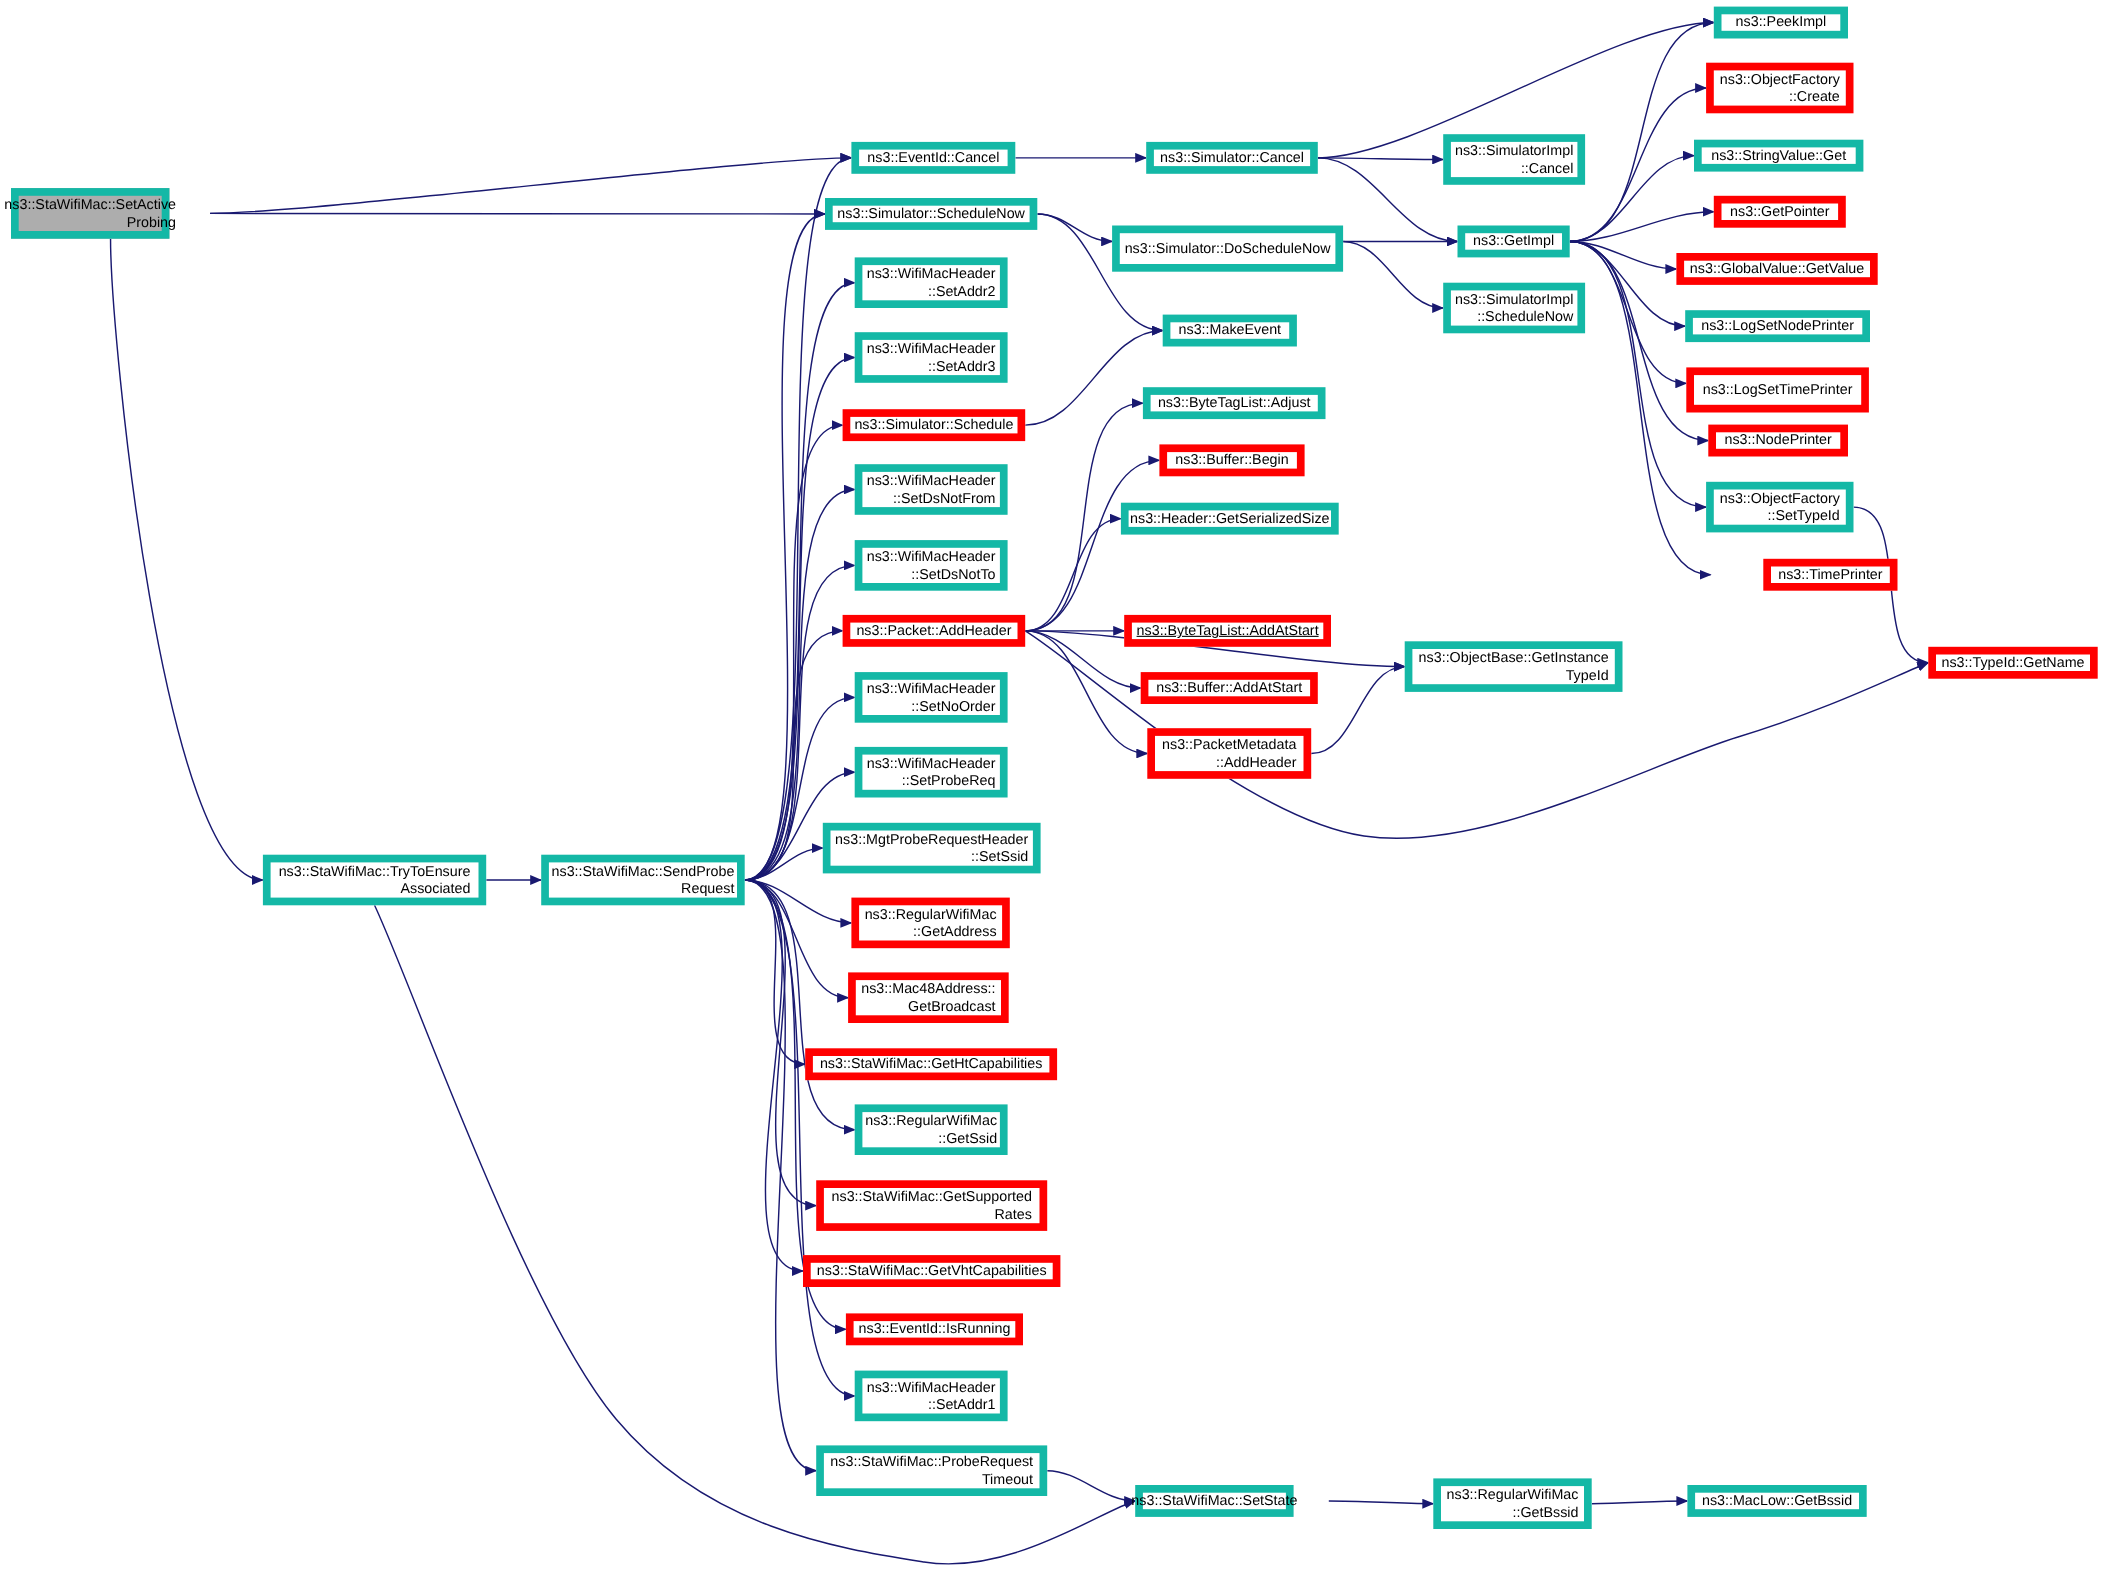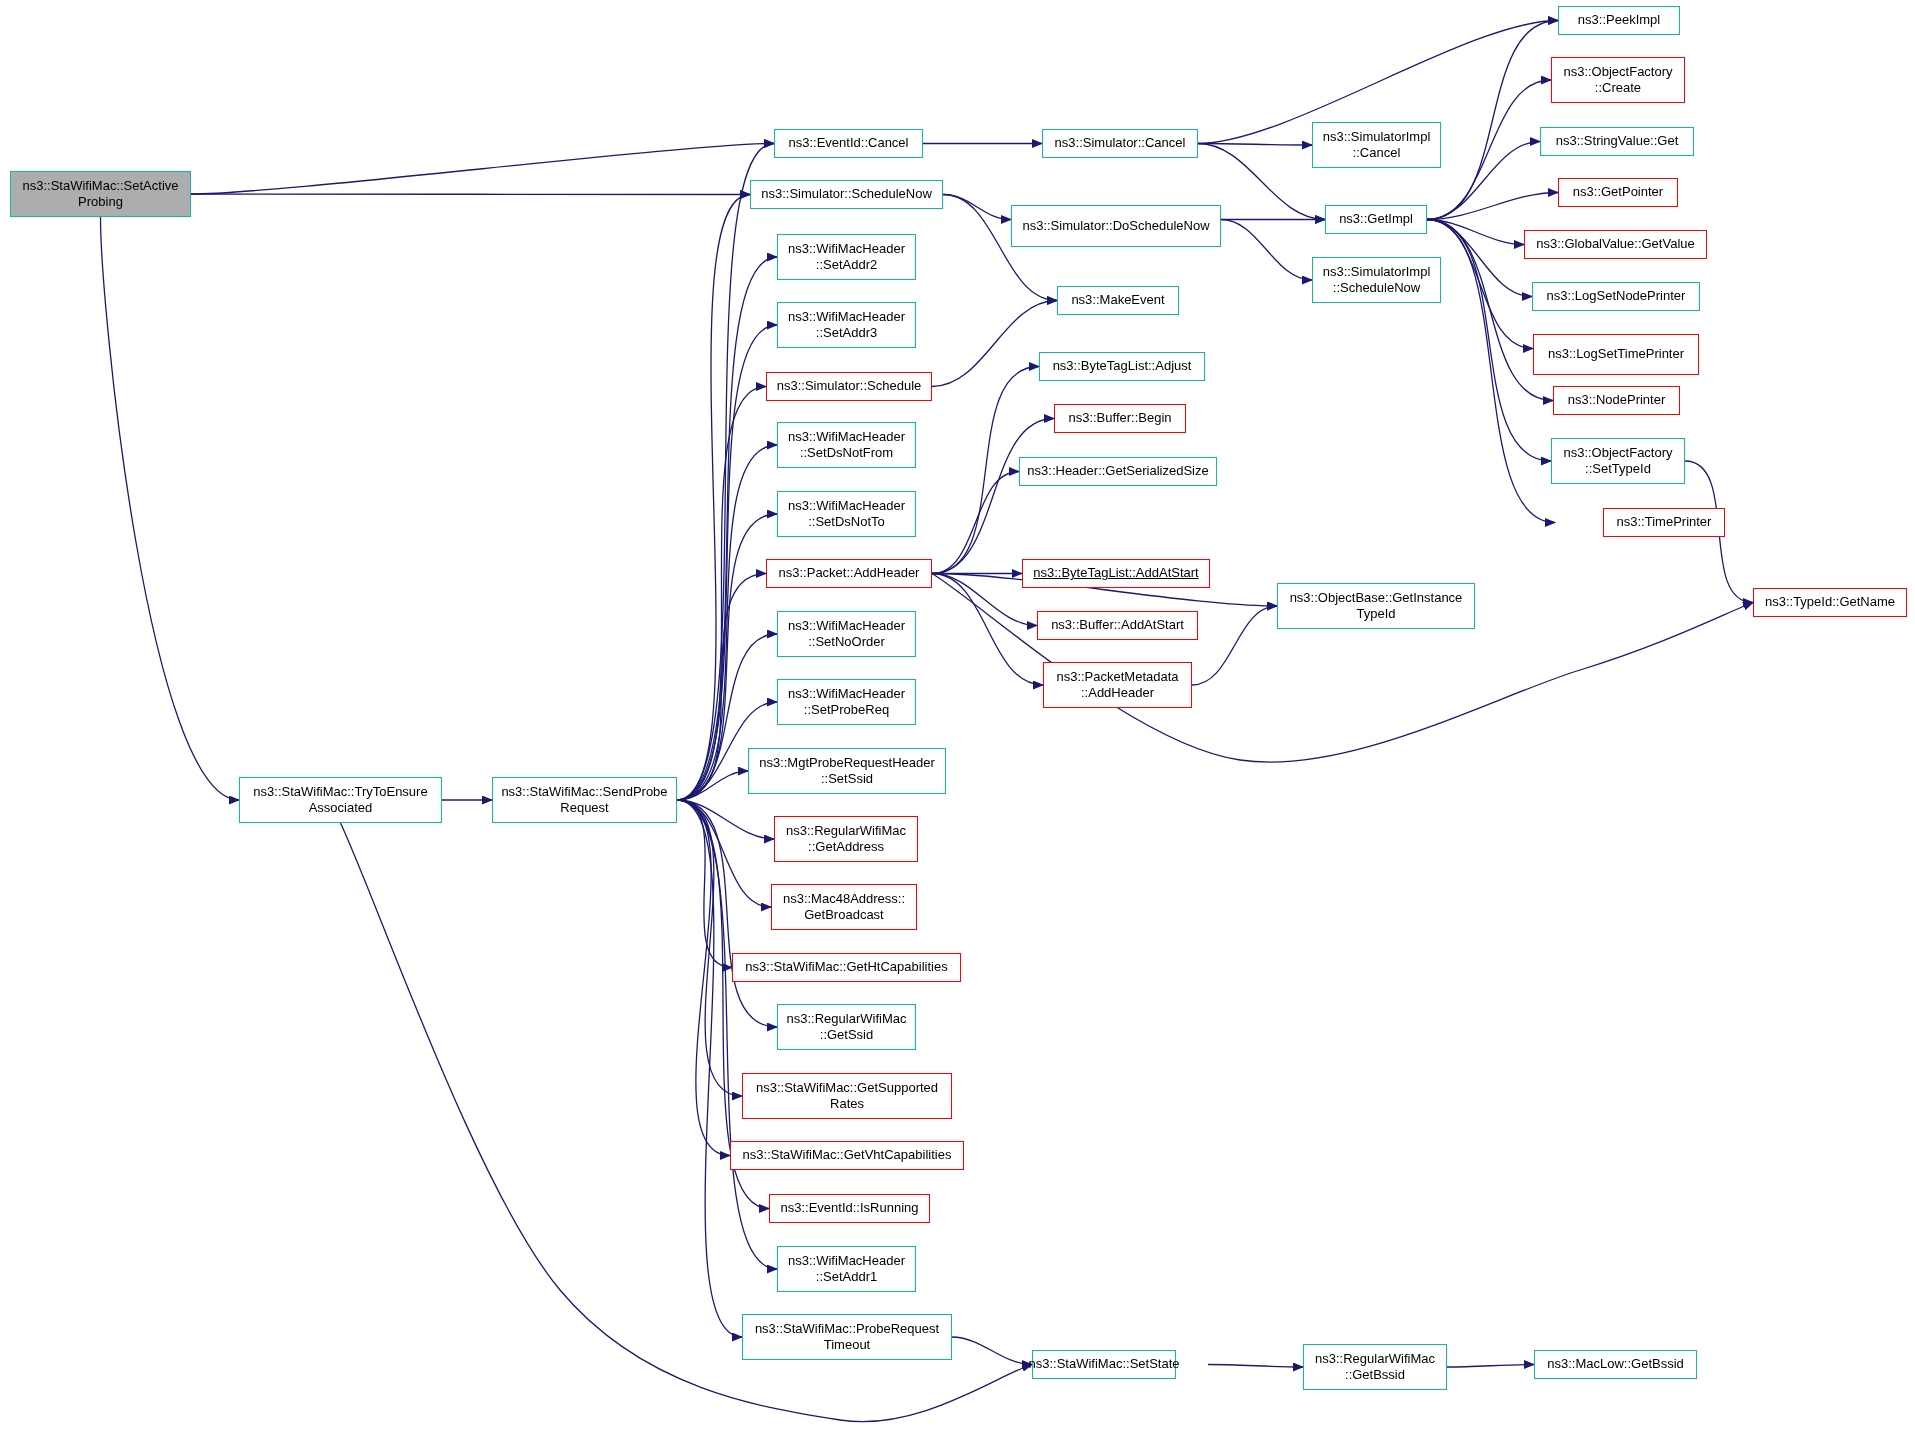--- a/index.html
+++ b/index.html
@@ -8,28 +8,28 @@
     width:1915px; height:1435px;
     background:#ffffff;
     font-family:"Liberation Sans", sans-serif;
     overflow:hidden;
   }
   #edges { position:absolute; left:0; top:0; width:1915px; height:1435px; }
   .node {
     position:absolute;
     box-sizing:border-box;
     background:#ffffff;
-    border:1px solid #14b8a6;
+    border:7px solid #14b8a6;
     color:#000000;
     font-size:13px;
     line-height:1.25;
     display:flex;
     align-items:center;
     justify-content:center;
-    text-align:center;
+    text-align:right;
     white-space:pre-line;
     padding:1px 3px;
     cursor:pointer;
   }
   .node.red { border-color:#ff0000; }
   .node.start { background:#adadad; }
 </style>
 </head>
 <body>
 
@@ -91,21 +91,21 @@
       <path d="M932,573.5 C963.5,573.5 990.5,573.5 1022,573.5" fill="none" stroke="#191970" stroke-width="1.3" marker-end="url(#arrow)"></path>
       <path d="M932,573.5 C973.0097854176292,573.5 995.9902145823708,625.5 1037,625.5" fill="none" stroke="#191970" stroke-width="1.3" marker-end="url(#arrow)"></path>
       <path d="M932,573.5 C987.066079622577,573.5 987.933920377423,685 1043,685" fill="none" stroke="#191970" stroke-width="1.3" marker-end="url(#arrow)"></path>
       <path d="M932,573.5 C1022,573.5 1187,606 1277,606" fill="none" stroke="#191970" stroke-width="1.3" marker-end="url(#arrow)"></path>
       <path d="M932,573.5 C983.3333333333334,604.5833333333334 1132,743.9166666666666 1240,760 C1348,776.0833333333334 1494.5,696.25 1580,670 C1665.5,643.75 1724.1666666666667,613.75 1753,602.5" fill="none" stroke="#191970" stroke-width="1.3" marker-end="url(#arrow)"></path>
       <path d="M1192,685 C1232.6150834050602,685 1236.3849165949398,606 1277,606" fill="none" stroke="#191970" stroke-width="1.3" marker-end="url(#arrow)"></path>
       <path d="M952,1337 C981.6081175524552,1337 1002.3918824475448,1364.5 1032,1364.5" fill="none" stroke="#191970" stroke-width="1.3" marker-end="url(#arrow)"></path>
       <path d="M1208,1364.5 C1241.2615111653095,1364.5 1269.7384888346905,1367 1303,1367" fill="none" stroke="#191970" stroke-width="1.3" marker-end="url(#arrow)"></path>
       <path d="M1447,1367 C1477.4625692448947,1367 1503.5374307551053,1364.5 1534,1364.5" fill="none" stroke="#191970" stroke-width="1.3" marker-end="url(#arrow)"></path>
     </svg>
-<div class="node start" style="left: 10px; top: 171px; width: 181px; height: 46px;">ns3::StaWifiMac::SetActive
+<div class="node start" style="left: 10px; top: 171px; width: 144px; height: 46px;">ns3::StaWifiMac::SetActive
 Probing</div>
     <div class="node" style="left: 239px; top: 777px; width: 203px; height: 46px;">ns3::StaWifiMac::TryToEnsure
 Associated</div>
     <div class="node" style="left: 492px; top: 777px; width: 185px; height: 46px;">ns3::StaWifiMac::SendProbe
 Request</div>
     <div class="node" style="left: 774px; top: 129px; width: 149px; height: 29px;">ns3::EventId::Cancel</div>
     <div class="node" style="left: 1042px; top: 129px; width: 156px; height: 29px;">ns3::Simulator::Cancel</div>
     <div class="node" style="left: 1312px; top: 122px; width: 129px; height: 46px;">ns3::SimulatorImpl
 ::Cancel</div>
     <div class="node" style="left: 1558px; top: 6px; width: 122px; height: 29px;">ns3::PeekImpl</div>

